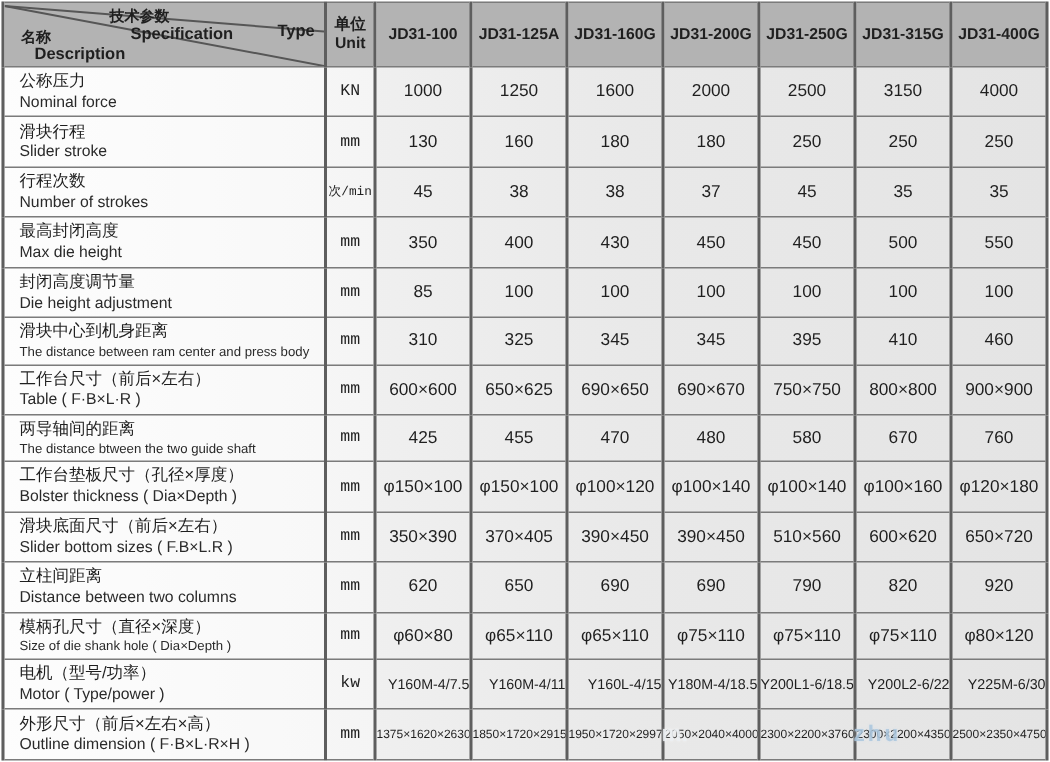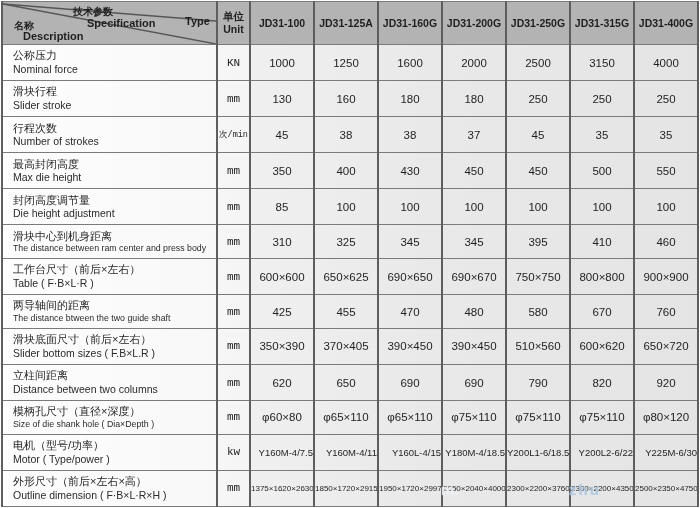--- a/index.html
+++ b/index.html
@@ -220,20 +220,34 @@
           <td class="val">425</td>
           <td class="val">455</td>
           <td class="val">470</td>
           <td class="val">480</td>
           <td class="val">580</td>
           <td class="val">670</td>
           <td class="val">760</td>
         </tr>
         <tr>
           <td class="label">
+            <div class="zh">工作台垫板尺寸（孔径×厚度）</div>
+            <div class="en">Bolster thickness ( Dia×Depth )</div>
+          </td>
+          <td class="unit">mm</td>
+          <td class="val">φ150×100</td>
+          <td class="val">φ150×100</td>
+          <td class="val">φ100×120</td>
+          <td class="val">φ100×140</td>
+          <td class="val">φ100×140</td>
+          <td class="val">φ100×160</td>
+          <td class="val">φ120×180</td>
+        </tr>
+        <tr>
+          <td class="label">
             <div class="zh">滑块底面尺寸（前后×左右）</div>
             <div class="en">Slider bottom sizes ( F.B×L.R )</div>
           </td>
           <td class="unit">mm</td>
           <td class="val">350×390</td>
           <td class="val">370×405</td>
           <td class="val">390×450</td>
           <td class="val">390×450</td>
           <td class="val">510×560</td>
           <td class="val">600×620</td>

